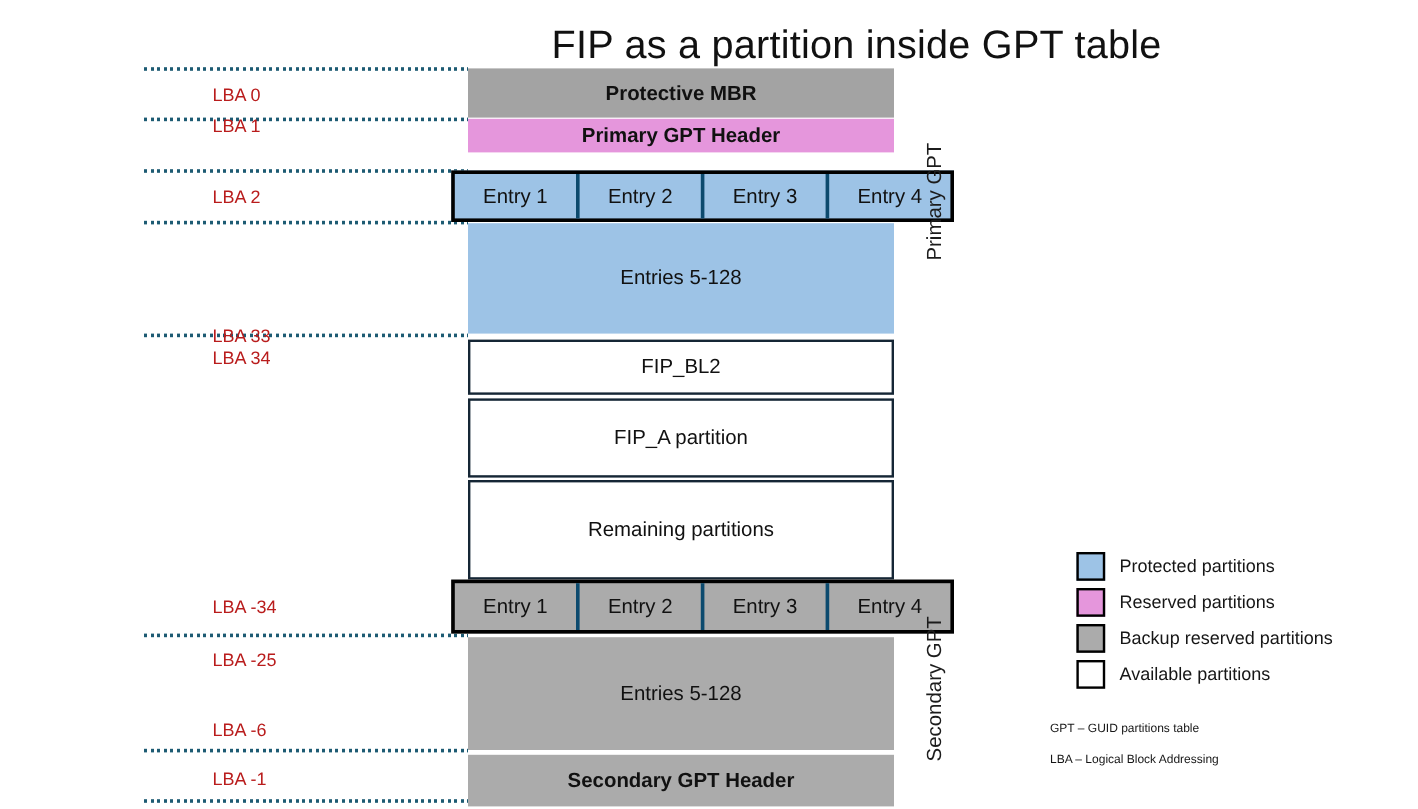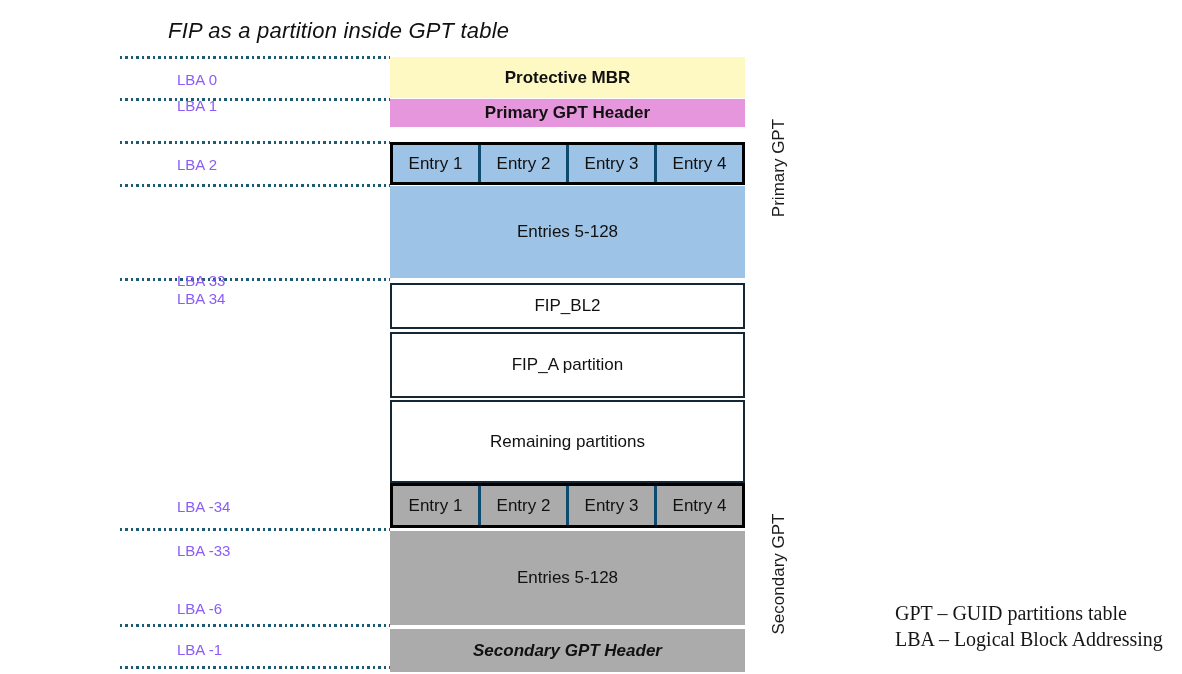--- a/index.html
+++ b/index.html
@@ -2,51 +2,51 @@
 <html><head>
 <meta charset="utf-8">
 <style>
   html,body{margin:0;padding:0;background:#fff;}
   #stage{
     position:relative;width:1182px;height:674px;background:#ffffff;
     font-family:"Liberation Sans",sans-serif;color:#161616;overflow:hidden;
   }
   
   .title{
-    position:absolute;left:168px;top:18px;width:800px;text-align:left;
-    font-size:22px;font-weight:500;letter-spacing:.2px;color:#111;font-style:italic;
+    position:absolute;left:168px;top:18px;width:800px;text-align:right;
+    font-size:33px;font-weight:500;letter-spacing:.2px;color:#111;
   }
   
   .dotline{
     position:absolute;left:120px;width:270px;height:3px;
     background:repeating-linear-gradient(90deg,var(--dot) 0 2.5px,transparent 2.5px 5.5px);
   }
   .dl0{top:56px}.dl1{top:98px}.dl2{top:141px}.dl3{top:184px}
   .dl4{top:278px}.dl5{top:528px}.dl6{top:624px}.dl7{top:666px}
   
-  .lba{position:absolute;left:177px;font-size:15px;color:#8b5cf6;white-space:nowrap;}
+  .lba{position:absolute;left:177px;font-size:15px;color:#b91c1c;white-space:nowrap;}
   .lba0{top:71px}.lba1{top:97px}.lba2{top:156px}.lba33{top:272px}.lba34{top:290px}
   .lban34{top:498px}.lban33{top:542px}.lban2{top:600px}.lban1{top:641px}
   
   .block{
     position:absolute;left:390px;width:355px;display:flex;align-items:center;justify-content:center;
     font-size:17px;box-sizing:border-box;text-align:center;color:#111;
   }
   .bold{font-weight:bold;}
   .b-protective{top:57px;height:41px;}
   .b-pink{top:99px;height:28px;}
   .b-blue-entries{top:186px;height:92px;}
   .b-fipbl2{top:283px;height:46px;background:#fff;border:2.5px solid #152635;}
   .b-fipa{top:332px;height:66px;background:#fff;border:2.5px solid #152635;}
   .b-remaining{top:400px;height:83px;background:#fff;border:2.5px solid #152635;}
   .b-gray-entries{top:531px;height:94px;}
-  .b-gray-header{top:629px;height:43px;font-style:italic;}
+  .b-gray-header{top:629px;height:43px;}
   
   .entry-row{
-    position:absolute;left:390px;width:355px;display:flex;box-sizing:border-box;
+    position:absolute;left:376px;width:419px;display:flex;box-sizing:border-box;
     border:3px solid #000;
   }
   .er-blue{top:142px;height:43px;}
   .er-gray{top:483px;height:45px;}
   .entry-cell{
     flex:1;display:flex;align-items:center;justify-content:center;
     font-size:17px;border-left:3px solid #0c4a6e;color:#111;
   }
   .entry-cell:first-child{border-left:none;}
   
@@ -55,21 +55,21 @@
     font-size:17px;color:#1c1c1c;text-align:center;white-space:nowrap;
   }
   .v-primary{left:667px;top:154px;width:224px;height:28px;line-height:28px;}
   .v-secondary{left:679px;top:560px;width:200px;height:28px;line-height:28px;}
   
   .legend{position:absolute;left:897px;top:461px;display:flex;flex-direction:column;gap:8px;}
   .legend-item{display:flex;align-items:center;gap:12px;height:22px;}
   .swatch{width:20px;height:20px;border:2px solid #000;flex:0 0 auto;}
   .legend-label{font-size:15px;color:#161616;white-space:nowrap;}
   
-  .note{position:absolute;left:895px;font-size:20px;color:#161616;white-space:nowrap;font-family:Liberation Serif, serif;}
+  .note{position:absolute;left:875px;font-size:10px;color:#161616;white-space:nowrap;}
   .note1{top:602px}.note2{top:628px}
 </style>
 </head>
 <body>
 
 <div id="stage" style="--dot: #1D5B73;">
 
   <div class="title">FIP as a partition inside GPT table</div>
 
   <div class="dotline dl0"></div>
@@ -80,25 +80,25 @@
   <div class="dotline dl5"></div>
   <div class="dotline dl6"></div>
   <div class="dotline dl7"></div>
 
   <div class="lba lba0">LBA 0</div>
   <div class="lba lba1">LBA 1</div>
   <div class="lba lba2">LBA 2</div>
   <div class="lba lba33">LBA 33</div>
   <div class="lba lba34">LBA 34</div>
   <div class="lba lban34">LBA -34</div>
-  <div class="lba lban33">LBA -33</div>
+  <div class="lba lban33">LBA -25</div>
   <div class="lba lban2">LBA -6</div>
   <div class="lba lban1">LBA -1</div>
 
-  <div class="block bold b-protective" style="background-color: #fef9c3;">Protective MBR</div>
+  <div class="block bold b-protective" style="background-color: #a3a3a3;">Protective MBR</div>
 
   <div class="block bold b-pink" style="background-color: rgb(229, 150, 220);">Primary GPT Header</div>
 
   <div class="entry-row er-blue" style="background-color: rgb(157, 195, 230);">
     <div class="entry-cell">Entry 1</div>
     <div class="entry-cell">Entry 2</div>
     <div class="entry-cell">Entry 3</div>
     <div class="entry-cell">Entry 4</div>
   </div>
 
@@ -117,17 +117,35 @@
     <div class="entry-cell">Entry 4</div>
   </div>
 
   <div class="block b-gray-entries" style="background-color: rgb(171, 171, 171);">Entries 5-128</div>
 
   <div class="block bold b-gray-header" style="background-color: rgb(171, 171, 171);">Secondary GPT Header</div>
 
   <div class="vlabel v-primary">Primary GPT</div>
   <div class="vlabel v-secondary">Secondary GPT</div>
 
+  <div class="legend">
+    <div class="legend-item">
+      <div class="swatch" style="background-color: rgb(157, 195, 230);"></div>
+      <div class="legend-label">Protected partitions</div>
+    </div>
+    <div class="legend-item">
+      <div class="swatch" style="background-color: rgb(229, 150, 220);"></div>
+      <div class="legend-label">Reserved partitions</div>
+    </div>
+    <div class="legend-item">
+      <div class="swatch" style="background-color: rgb(171, 171, 171);"></div>
+      <div class="legend-label">Backup reserved partitions</div>
+    </div>
+    <div class="legend-item">
+      <div class="swatch" style="background-color: rgb(255, 255, 255);"></div>
+      <div class="legend-label">Available partitions</div>
+    </div>
+  </div>
 
   <div class="note note1">GPT – GUID partitions table</div>
   <div class="note note2">LBA – Logical Block Addressing</div>
 
 </div>
 
 </body></html>

